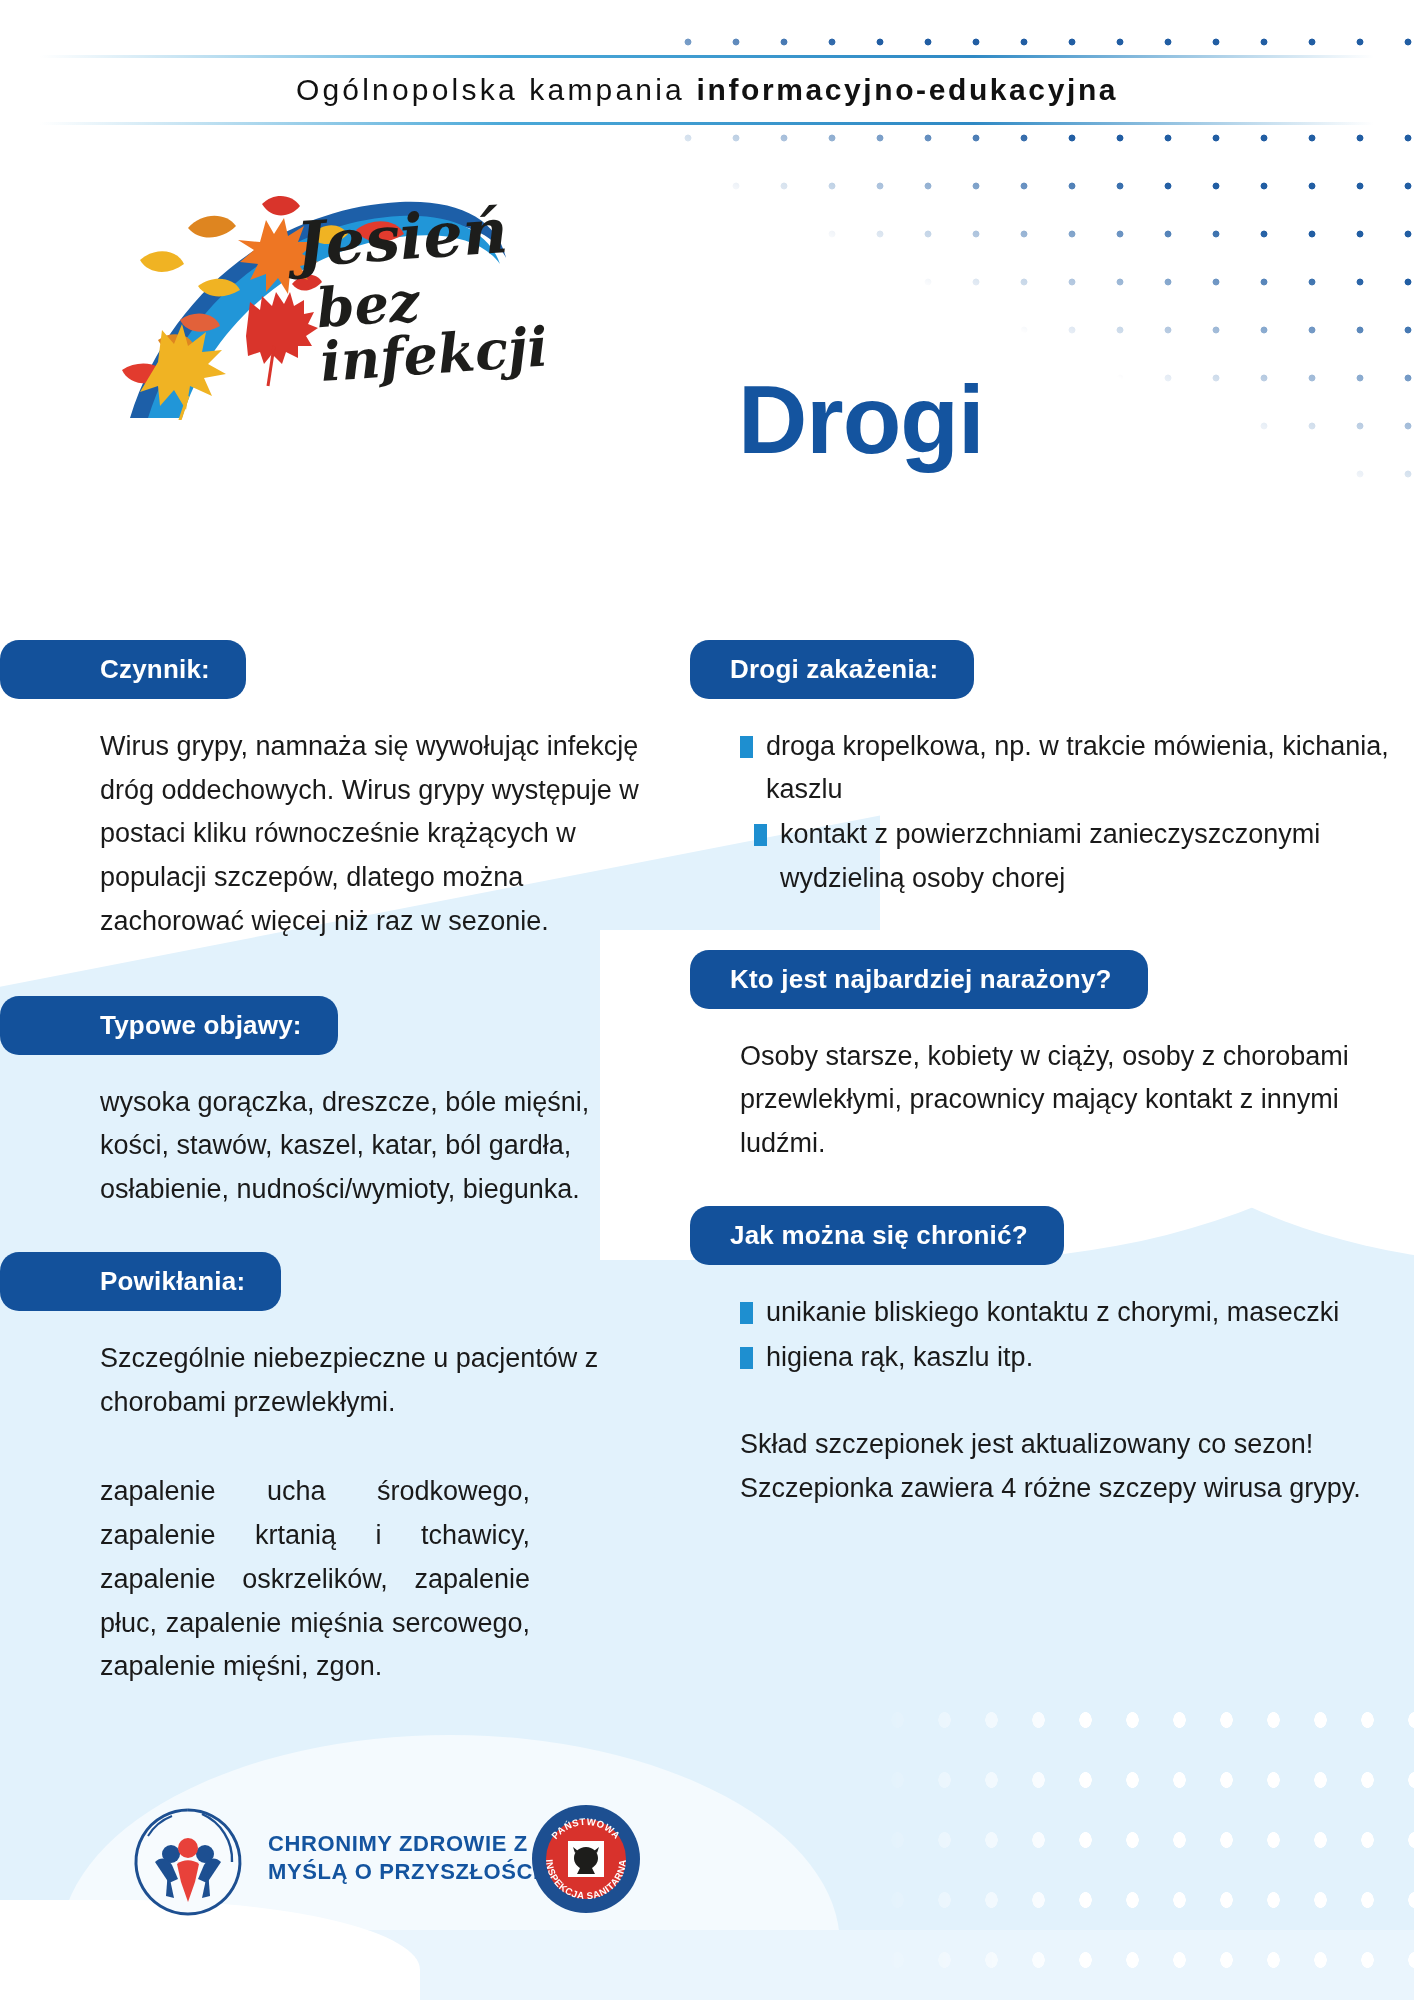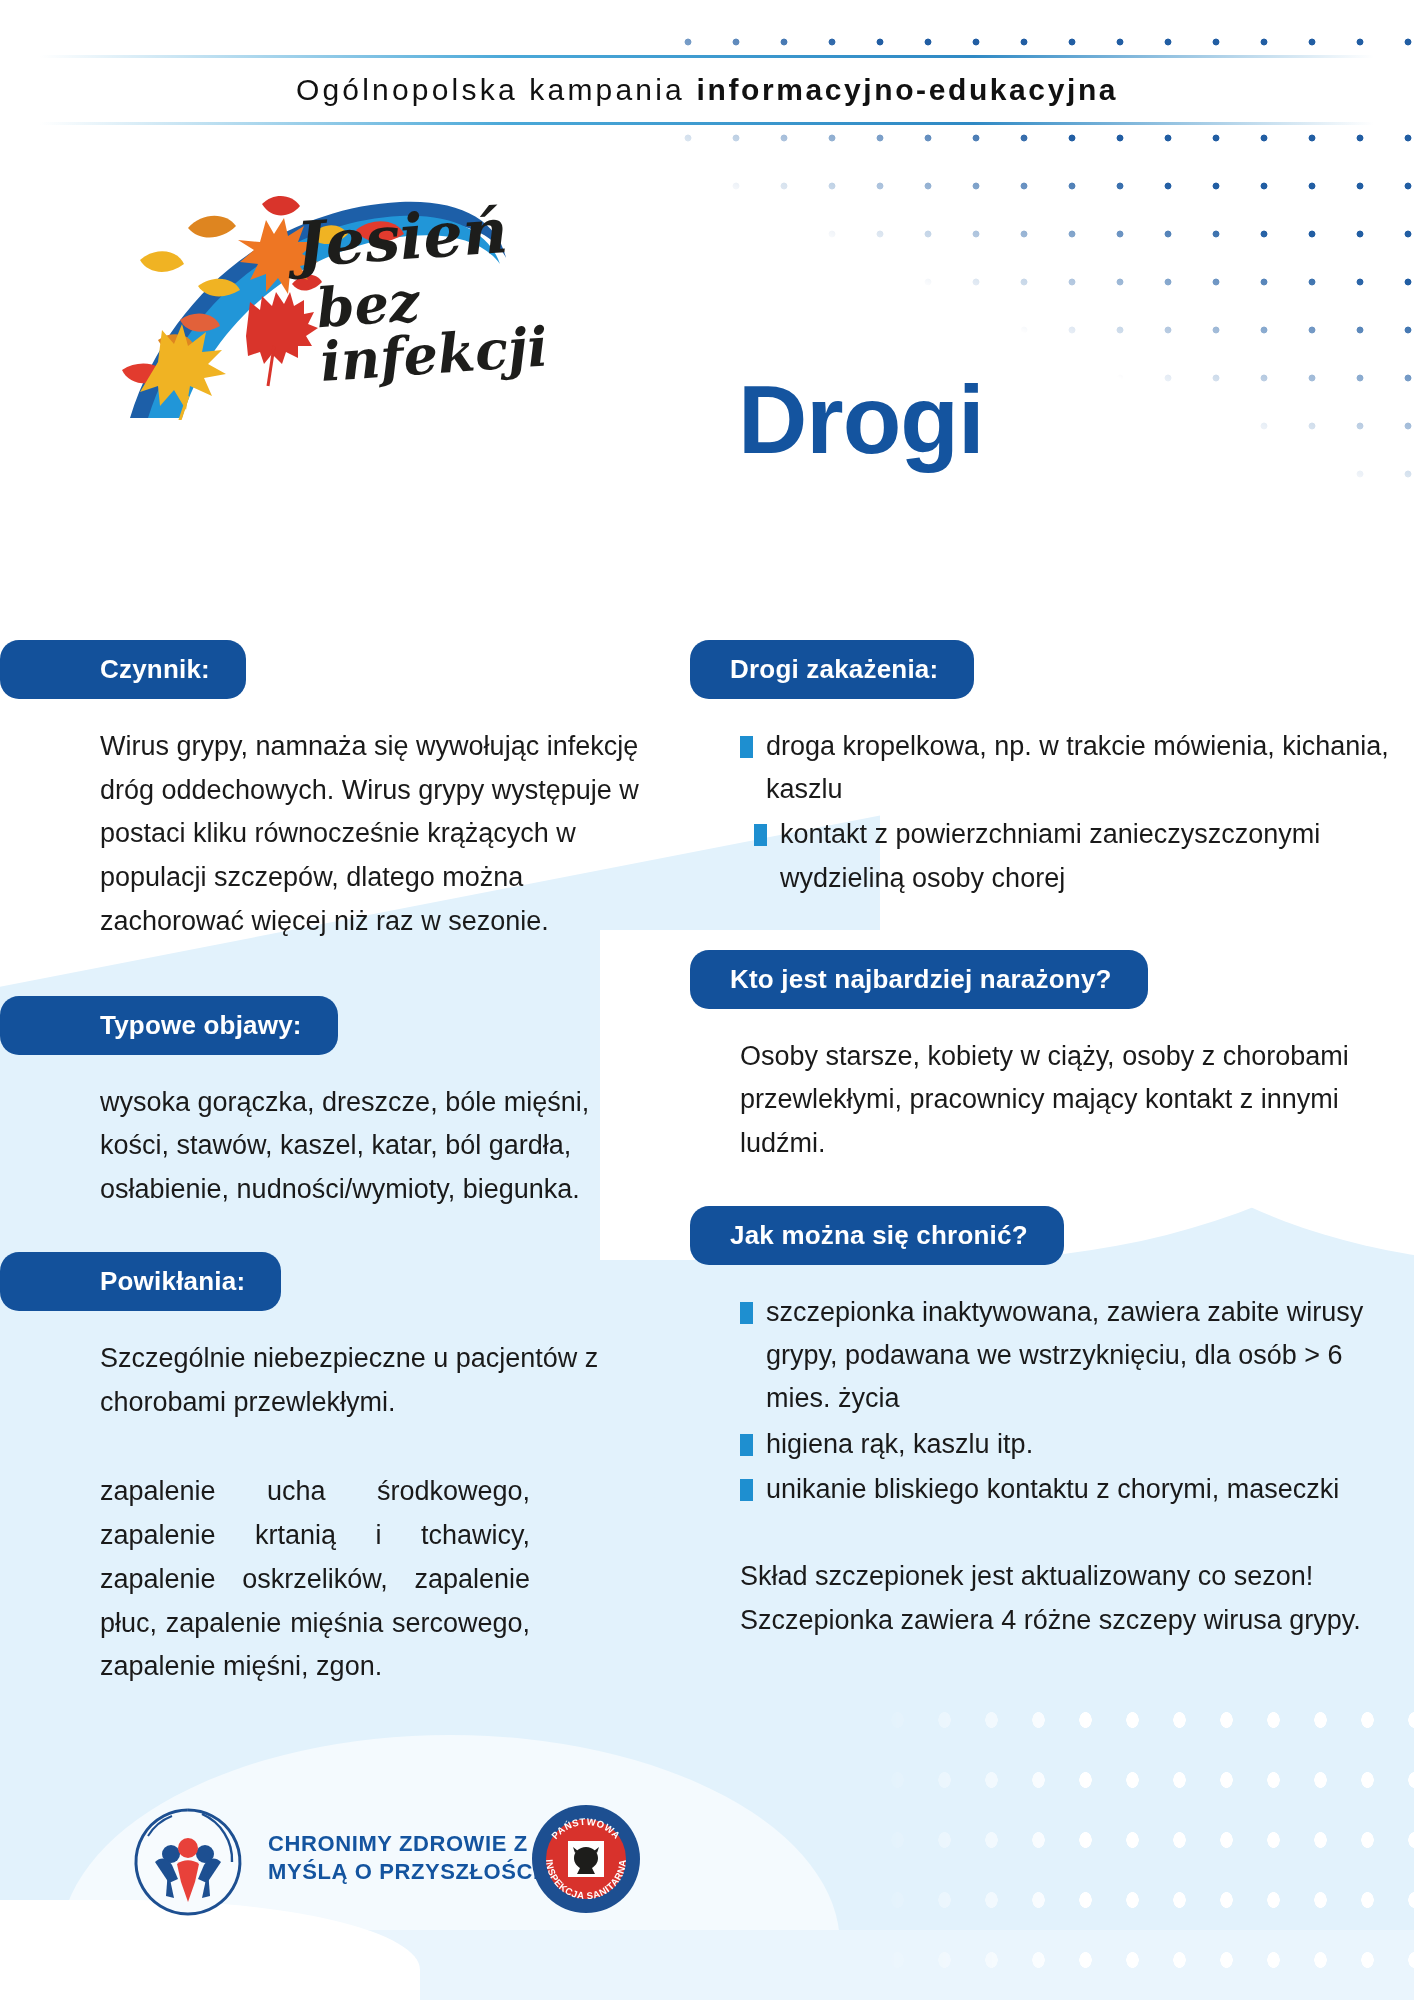--- a/index.html
+++ b/index.html
@@ -261,23 +261,22 @@
     <span class="tag tag-right">Kto jest najbardziej narażony?</span>
   </div>
   <div class="body-text">Osoby starsze, kobiety w ciąży, osoby z chorobami przewlekłymi, pracownicy mający kontakt z innymi ludźmi.</div>
 
   <div style="height:40px"></div>
 
   <div class="tagwrap">
     <span class="tag tag-right">Jak można się chronić?</span>
   </div>
   <ul class="bullets">
-    <li>szczepionka inaktywowana, zawiera zabite wirusy grypy, podawana we wstrzyknięciu, dla osób &gt; 6 mies. życia</li>
+    <li>unikanie bliskiego kontaktu z chorymi, maseczki</li>
     <li>higiena rąk, kaszlu itp.</li>
-    <li>unikanie bliskiego kontaktu z chorymi, maseczki</li>
   </ul>
   <div class="body-text" style="margin-top:44px">Skład szczepionek jest aktualizowany co sezon! Szczepionka zawiera 4 różne szczepy wirusa grypy.</div>
 </div>
 
 <div class="footer">
 
   <svg class="f-logo1" viewBox="0 0 120 120">
     <circle cx="60" cy="62" r="52" fill="#f7fbfe"></circle>
     <path d="M60 10 a52 52 0 1 1 -0.1 0" fill="none" stroke="#1d4f91" stroke-width="3"></path>
     <path d="M74 14 a50 50 0 0 1 30 48" fill="none" stroke="#1d4f91" stroke-width="2.4"></path>

